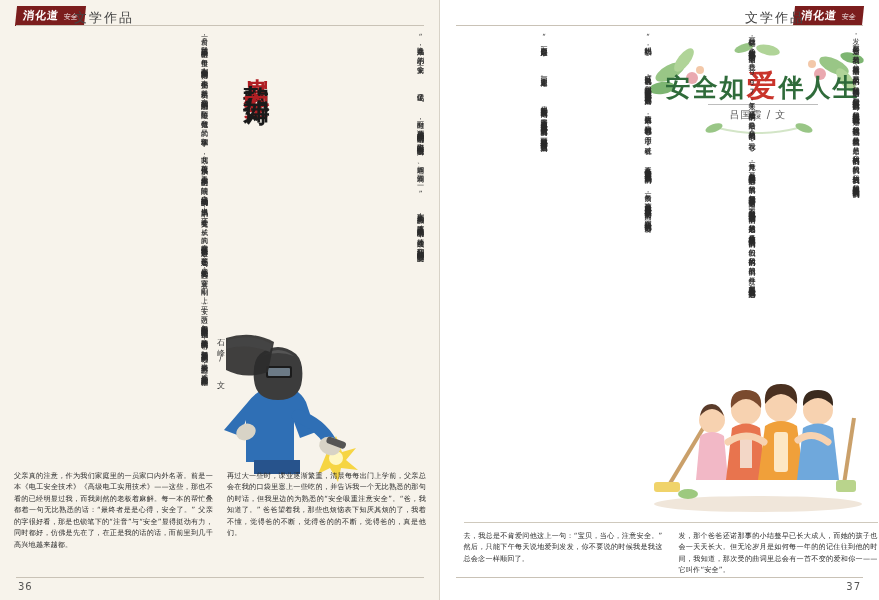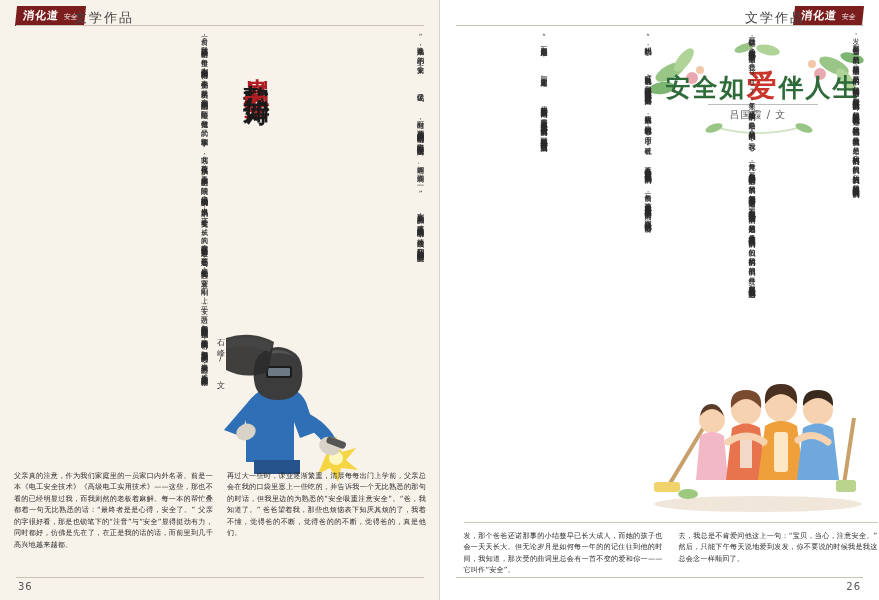--- a/index.html
+++ b/index.html
@@ -285,23 +285,23 @@
             <rect x="188" y="118" width="20" height="12" rx="3" fill="#b9d48c"></rect>
 
             <ellipse cx="40" cy="132" rx="10" ry="5" fill="#9dc97f"></ellipse>
           </g>
         </svg>
       </div>
 
       <div class="r-bottomrule"></div>
 
       <div class="r-bottom">
+        <div class="hcol">去，我总是不肯爱问他这上一句：“宝贝，当心，注意安全。” 然后，只能下午每天说地爱到发发，你不要说的时候我是我这总会念一样顺回了。</div>
         <div class="hcol">发，那个爸爸还诺那事的小结整早已长大成人，而她的孩子也会一天天长大。但无论岁月是如何每一年的的记住往到他的时间，我知道，那次受的曲词里总会有一首不变的爱和你一——它叫作“安全”。</div>
-        <div class="hcol">去，我总是不肯爱问他这上一句：“宝贝，当心，注意安全。” 然后，只能下午每天说地爱到发发，你不要说的时候我是我这总会念一样顺回了。</div>
       </div>
 
     </div>
 
     <div class="folio-rule"></div>
-    <div class="folio r">26</div>
+    <div class="folio r">37</div>
   </div>
 
 </div>
 
 </body></html>

